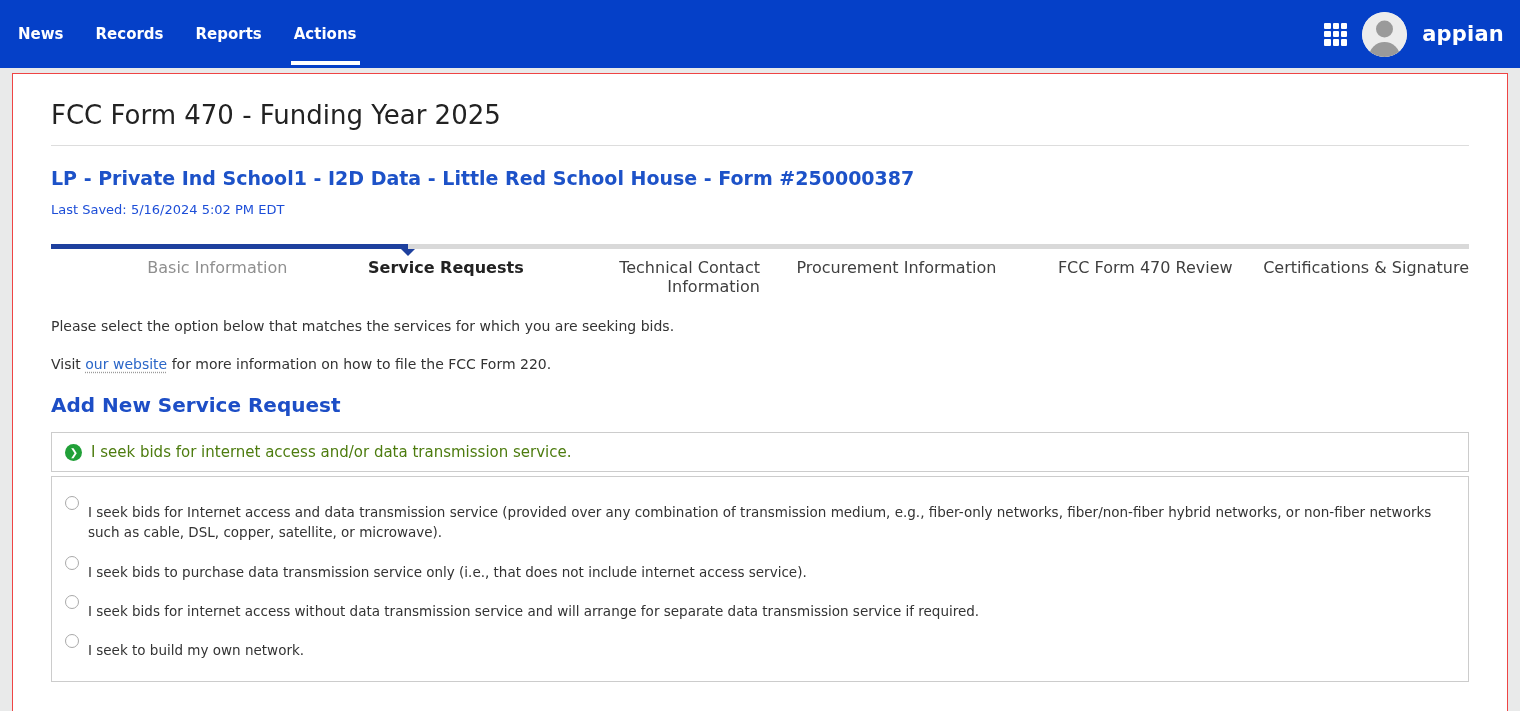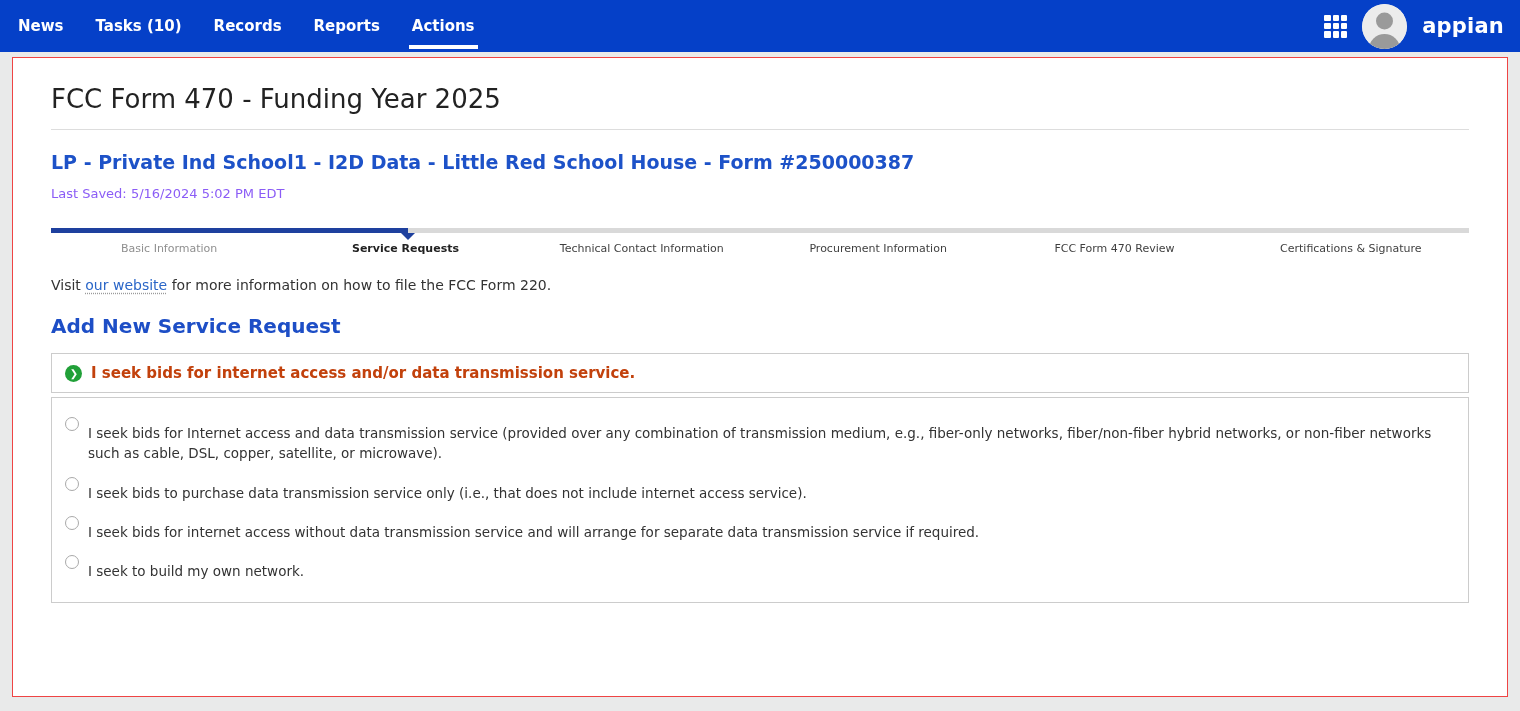--- a/index.html
+++ b/index.html
@@ -6,21 +6,21 @@
   html, body { margin: 0; padding: 0; }
   body {
     width: 1520px; height: 711px;
     background: #e9eaea;
     font-family: "DejaVu Sans", "Liberation Sans", sans-serif;
     overflow: hidden;
   }
 
   
   .topnav {
-    height: 52px; background: #0540c8;
+    height: 68px; background: #0540c8;
     display: flex; align-items: stretch; padding: 0 16px 0 2px;
   }
   .nav-left { display: flex; }
   .nav-item {
     display: flex; align-items: center; padding: 0 16px;
     color: #fff; font-weight: 700; font-size: 15px;
     position: relative; cursor: pointer; white-space: nowrap;
   }
   .nav-item.active::after {
     content: ""; position: absolute; left: 13px; right: 13px; bottom: 3px;
@@ -41,34 +41,34 @@
 
   
   .card {
     margin: 5px 12px 0; height: 640px;
     background: #fff; border: 1px solid #ef4444;
     padding: 20px 38px 0; position: relative;
   }
   .page-title { font-size: 26px; font-weight: 500; color: #222; margin: 6px 0 15px; }
   .title-rule { border: none; border-top: 1px solid #ddd; margin: 0; }
   .form-link { font-size: 19px; font-weight: 700; color: #1d52c8; margin-top: 21px; }
-  .last-saved { font-size: 13px; color: #8b5cf6; margin-top: 13px; }
+  .last-saved { font-size: 13px; color: #1d4ed8; margin-top: 13px; }
 
   
   .stepper { margin-top: 27px; }
   .track { position: relative; height: 5px; background: #d9d9d9; }
   .track-fill { position: absolute; left: 0; top: 0; height: 5px; width: 25.2%; background: #1e409e; }
   .track-arrow {
     position: absolute; left: 25.2%; top: 5px; transform: translateX(-50%);
     width: 0; height: 0;
     border-left: 7px solid transparent; border-right: 7px solid transparent;
     border-top: 7px solid #1e409e;
   }
   .steps { display: flex; margin-top: 9px; }
-  .step { flex: 1; text-align: center; font-size: 11px; color: #3f3f3f; }
+  .step { flex: 1; text-align: right; font-size: 16px; color: #3f3f3f; }
   .step.done { color: #8f8f8f; }
   .step.current { color: #222; font-weight: 700; }
 
   
   .intro-line { font-size: 14px; color: #333; margin-top: 22px; }
   .dotted-link {
     color: #2a66c8; cursor: pointer;
     text-decoration: underline dotted; text-underline-offset: 3px; text-decoration-color: #9a9a9a;
   }
 
@@ -77,37 +77,36 @@
 
   .sr-header {
     border: 1px solid #ccc; background: #fff;
     padding: 10px 13px; display: flex; align-items: center; gap: 9px; cursor: pointer;
   }
   .chevron-badge {
     width: 17px; height: 17px; border-radius: 50%; background: #21a038;
     color: #fff; display: flex; align-items: center; justify-content: center;
     font-size: 10px; font-weight: 700; flex: 0 0 auto; padding-left: 1px;
   }
-  .sr-header-label { font-size: 15px; font-weight: 700; color: #c2410c; }
+  .sr-header-label { font-size: 15px; font-weight: 400; color: #4d7c0f; }
 
   .sr-options { border: 1px solid #ccc; margin-top: 4px; padding: 6px 13px 10px; }
   .option { display: flex; gap: 9px; margin: 11px 0; cursor: pointer; }
   .radio {
     width: 14px; height: 14px; border: 1px solid #a9a9a9; border-radius: 50%;
     background: #fff; flex: 0 0 auto; margin-top: 2px;
   }
   .option-label { font-size: 13.5px; color: #333; line-height: 1.5; margin-top: 8px; }
 </style>
 </head>
 <body>
 
 <div class="topnav">
   <div class="nav-left">
     <div class="nav-item">News</div>
-    <div class="nav-item">Tasks (10)</div>
     <div class="nav-item">Records</div>
     <div class="nav-item">Reports</div>
     <div class="nav-item active">Actions</div>
   </div>
   <div class="nav-right">
     <div class="grid-icon">
       <span></span>
         <span></span>
         <span></span>
         <span></span>
@@ -144,20 +143,21 @@
     <div class="steps">
       <div class="step done">Basic Information</div>
       <div class="step current">Service Requests</div>
       <div class="step">Technical Contact Information</div>
       <div class="step">Procurement Information</div>
       <div class="step">FCC Form 470 Review</div>
       <div class="step">Certifications &amp; Signature</div>
     </div>
   </div>
 
+  <div class="intro-line">Please select the option below that matches the services for which you are seeking bids.</div>
   <div class="intro-line"><span>Visit </span><span class="dotted-link">our website</span><span> for more information on how to file the FCC Form 220.</span></div>
 
   <div class="section-heading">Add New Service Request</div>
 
   <div class="sr-header">
     <span class="chevron-badge">❯</span>
     <span class="sr-header-label">I seek bids for internet access and/or data transmission service.</span>
   </div>
 
   <div class="sr-options">

